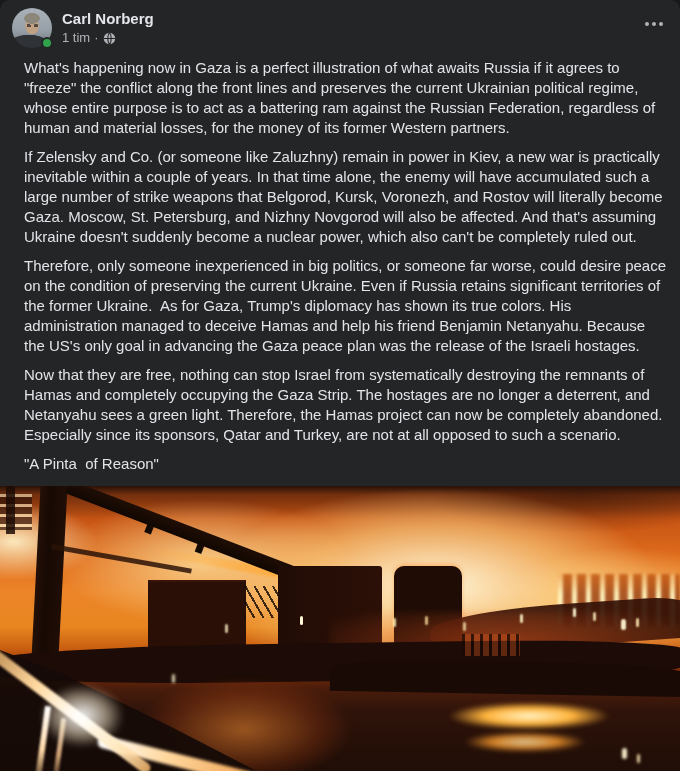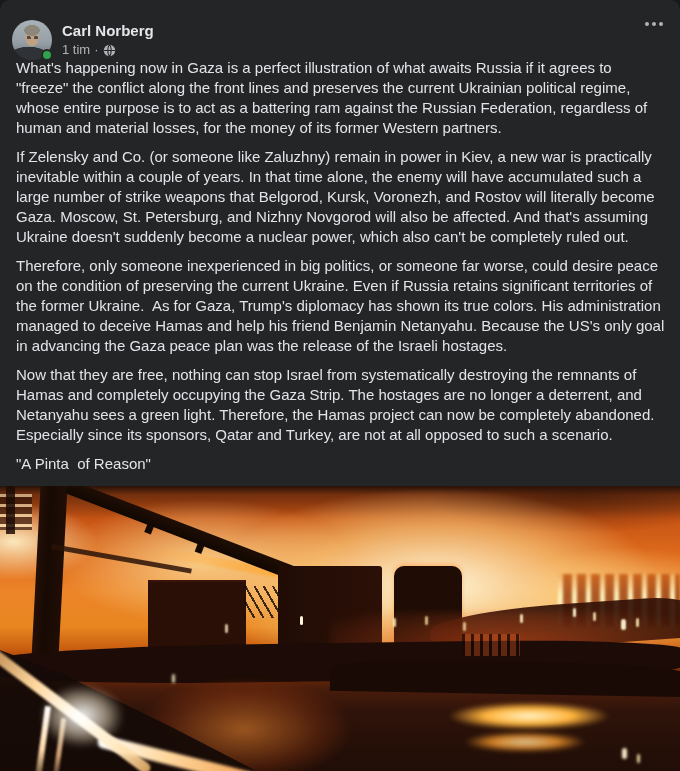--- a/index.html
+++ b/index.html
@@ -13,21 +13,21 @@
     width:680px; height:771px;
     background:#242526;
     border-radius:10px 10px 0 0;
     overflow:hidden;
     display:flex; flex-direction:column;
   }
   
   .post-header {
     position:relative;
     display:flex; align-items:flex-start;
-    padding:20px 16px 6px 12px;
+    padding:8px 16px 6px 12px;
     height:56px; flex:0 0 auto;
   }
   .avatar-wrap { position:relative; width:40px; height:40px; flex:0 0 auto; cursor:pointer; }
   .avatar-img {
     width:40px; height:40px; border-radius:50%;
     background:
       radial-gradient(3.5px 2.5px at 42% 44%, rgba(25,25,28,.65) 60%, rgba(0,0,0,0) 65%),
       radial-gradient(3.5px 2.5px at 60% 44%, rgba(25,25,28,.65) 60%, rgba(0,0,0,0) 65%),
       radial-gradient(13px 9px at 50% 26%, #8d867a 58%, rgba(0,0,0,0) 62%),
       radial-gradient(11px 14px at 50% 44%, #c0a183 59%, rgba(0,0,0,0) 63%),
@@ -55,21 +55,21 @@
     width:32px; height:24px; border:none; background:transparent;
     display:flex; align-items:center; justify-content:center; cursor:pointer;
     border-radius:6px;
   }
   .dots { display:flex; gap:3px; }
   .dots i { width:4px; height:4px; border-radius:50%; background:#b0b3b8; display:block; }
   
   .post-body { padding:2px 12px 0 12px; flex:0 0 auto; }
   .post-body p {
     color:#e2e4e9; font-size:15px; line-height:20px;
-    margin:0 0 9px 4px; white-space:pre-wrap;
+    margin:0 0 9px 12px; white-space:pre-wrap;
   }
   
   .post-photo {
     position:relative; width:680px; height:293px; margin-top:3px;
     overflow:hidden; cursor:pointer; flex:0 0 auto;
     background:
       radial-gradient(300px 130px at 64% 34%, rgba(255,252,228,0.95), rgba(255,222,145,0.55) 45%, rgba(255,180,80,0) 75%),
       radial-gradient(210px 90px at 30% 26%, rgba(255,235,170,0.75), rgba(255,200,100,0) 70%),
       radial-gradient(180px 80px at 92% 40%, rgba(255,228,150,0.70), rgba(255,190,90,0) 70%),
       radial-gradient(120px 55px at 2% 19%, rgba(255,246,205,0.9), rgba(255,200,100,0) 70%),

